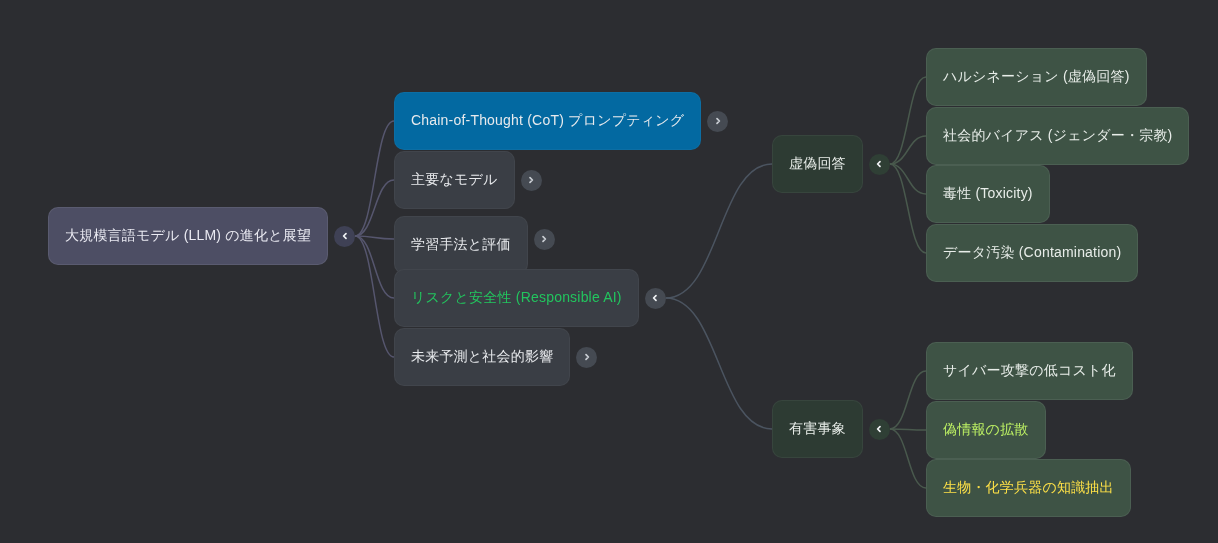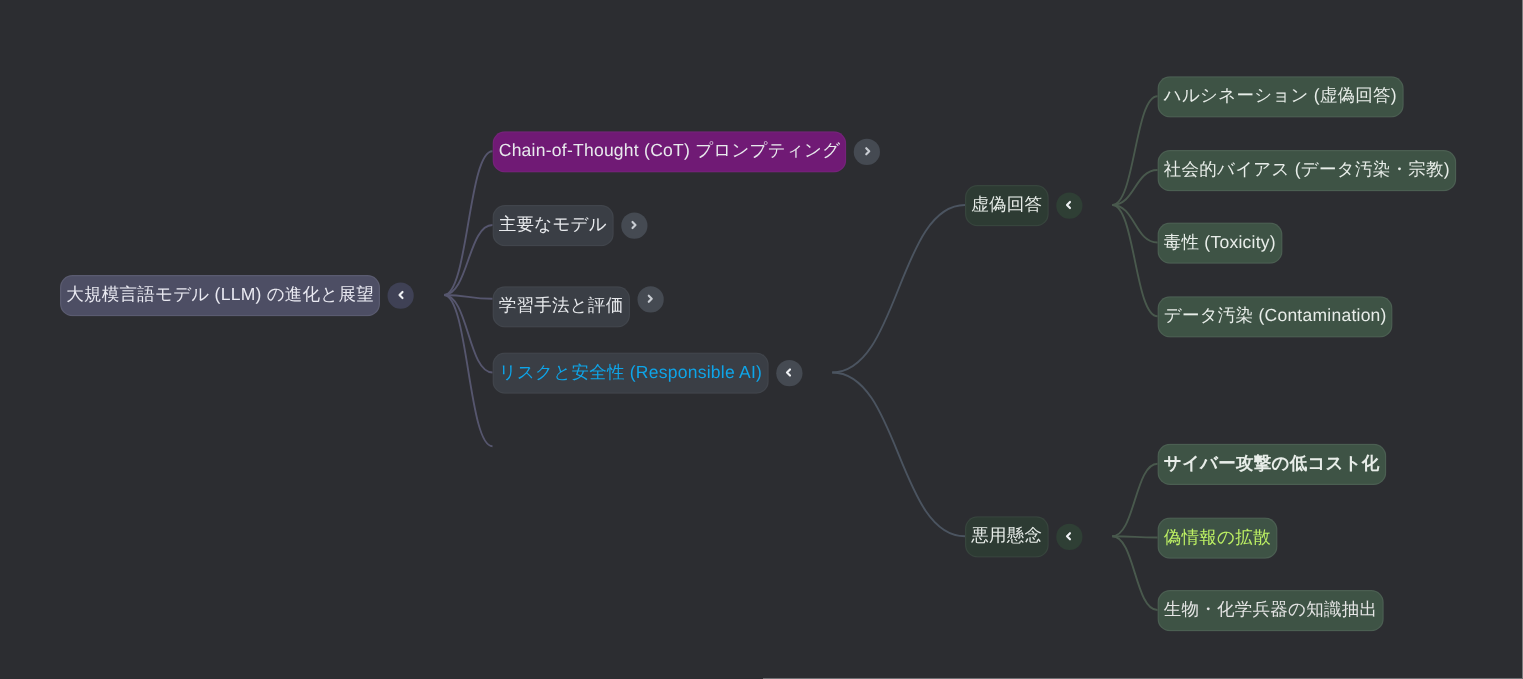--- a/index.html
+++ b/index.html
@@ -22,22 +22,22 @@
   .node-row {
     position: absolute;
     display: flex;
     align-items: center;
     height: 42px;
     z-index: 1;
   }
   .pill {
     display: flex;
     align-items: center;
-    height: 33px;
-    padding: 0 4px;
+    height: 58px;
+    padding: 0 16px;
     border-radius: 10px;
     font-size: 14px;
     letter-spacing: 0.2px;
     white-space: nowrap;
     box-sizing: border-box;
     cursor: pointer;
   }
   .pill.root-pill   { border: 1px solid rgba(255,255,255,0.08); }
   .pill.branch-pill { border: 1px solid rgba(255,255,255,0.04); }
   .pill.sub-pill    { border: 1px solid rgba(255,255,255,0.05); }
@@ -85,21 +85,21 @@
       <span>大規模言語モデル (LLM) の進化と展望</span>
     </div>
     <button class="expander" style="background-color: rgb(63, 65, 85);">
       <svg class="chev left" width="10" height="10" viewBox="0 0 10 10">
         <polyline points="6,2.6 3.6,5 6,7.4" fill="none" stroke="#eef0f3" stroke-width="1.7" stroke-linecap="round" stroke-linejoin="round"></polyline>
       </svg>
     </button>
   </div>
 
   <div class="node-row" style="left:394px; top:100px;">
-    <div class="pill branch-pill" style="background-color: #701a75; color: rgb(232, 234, 237);">
+    <div class="pill branch-pill" style="background-color: #0369a1; color: rgb(232, 234, 237);">
       <span>Chain-of-Thought (CoT) プロンプティング</span>
     </div>
     <button class="expander" style="background-color: rgb(69, 74, 82);">
       <svg class="chev right" width="10" height="10" viewBox="0 0 10 10">
         <polyline points="6,2.6 3.6,5 6,7.4" fill="none" stroke="#c9cdd3" stroke-width="1.7" stroke-linecap="round" stroke-linejoin="round"></polyline>
       </svg>
     </button>
   </div>
 
   <div class="node-row" style="left:394px; top:159px;">
@@ -118,88 +118,98 @@
       <span>学習手法と評価</span>
     </div>
     <button class="expander" style="background-color: rgb(69, 74, 82);">
       <svg class="chev right" width="10" height="10" viewBox="0 0 10 10">
         <polyline points="6,2.6 3.6,5 6,7.4" fill="none" stroke="#c9cdd3" stroke-width="1.7" stroke-linecap="round" stroke-linejoin="round"></polyline>
       </svg>
     </button>
   </div>
 
   <div class="node-row" style="left:394px; top:277px;">
-    <div class="pill branch-pill" style="background-color: rgb(58, 62, 69); color: #0ea5e9;">
+    <div class="pill branch-pill" style="background-color: rgb(58, 62, 69); color: #22c55e;">
       <span>リスクと安全性 (Responsible AI)</span>
     </div>
     <button class="expander" style="background-color: rgb(69, 74, 82);">
       <svg class="chev left" width="10" height="10" viewBox="0 0 10 10">
         <polyline points="6,2.6 3.6,5 6,7.4" fill="none" stroke="#eef0f3" stroke-width="1.7" stroke-linecap="round" stroke-linejoin="round"></polyline>
       </svg>
     </button>
   </div>
 
+  <div class="node-row" style="left:394px; top:336px;">
+    <div class="pill branch-pill" style="background-color: rgb(58, 62, 69); color: rgb(232, 234, 237);">
+      <span>未来予測と社会的影響</span>
+    </div>
+    <button class="expander" style="background-color: rgb(69, 74, 82);">
+      <svg class="chev right" width="10" height="10" viewBox="0 0 10 10">
+        <polyline points="6,2.6 3.6,5 6,7.4" fill="none" stroke="#c9cdd3" stroke-width="1.7" stroke-linecap="round" stroke-linejoin="round"></polyline>
+      </svg>
+    </button>
+  </div>
 
   <div class="node-row" style="left:772px; top:143px;">
     <div class="pill sub-pill" style="background-color: rgb(45, 59, 51); color: rgb(232, 237, 233);">
       <span>虚偽回答</span>
     </div>
     <button class="expander" style="background-color: rgb(47, 63, 53);">
       <svg class="chev left" width="10" height="10" viewBox="0 0 10 10">
         <polyline points="6,2.6 3.6,5 6,7.4" fill="none" stroke="#eef0f3" stroke-width="1.7" stroke-linecap="round" stroke-linejoin="round"></polyline>
       </svg>
     </button>
   </div>
 
   <div class="node-row" style="left:772px; top:408px;">
     <div class="pill sub-pill" style="background-color: rgb(45, 59, 51); color: rgb(232, 237, 233);">
-      <span>悪用懸念</span>
+      <span>有害事象</span>
     </div>
     <button class="expander" style="background-color: rgb(47, 63, 53);">
       <svg class="chev left" width="10" height="10" viewBox="0 0 10 10">
         <polyline points="6,2.6 3.6,5 6,7.4" fill="none" stroke="#eef0f3" stroke-width="1.7" stroke-linecap="round" stroke-linejoin="round"></polyline>
       </svg>
     </button>
   </div>
 
   <div class="node-row" style="left:926px; top:56px;">
     <div class="pill leaf-pill" style="background-color: rgb(62, 83, 69); color: rgb(232, 237, 233);">
       <span>ハルシネーション (虚偽回答)</span>
     </div>
   </div>
 
   <div class="node-row" style="left:926px; top:115px;">
     <div class="pill leaf-pill" style="background-color: rgb(62, 83, 69); color: rgb(232, 237, 233);">
-      <span>社会的バイアス (データ汚染・宗教)</span>
+      <span>社会的バイアス (ジェンダー・宗教)</span>
     </div>
   </div>
 
   <div class="node-row" style="left:926px; top:173px;justify-content:flex-end;">
     <div class="pill leaf-pill" style="background-color: rgb(62, 83, 69); color: rgb(232, 237, 233);">
       <span>毒性 (Toxicity)</span>
     </div>
   </div>
 
   <div class="node-row" style="left:926px; top:232px;">
     <div class="pill leaf-pill" style="background-color: rgb(62, 83, 69); color: rgb(232, 237, 233);">
       <span>データ汚染 (Contamination)</span>
     </div>
   </div>
 
-  <div class="node-row" style="left:926px; top:350px;font-weight:bold;">
+  <div class="node-row" style="left:926px; top:350px;">
     <div class="pill leaf-pill" style="background-color: rgb(62, 83, 69); color: rgb(232, 237, 233);">
       <span>サイバー攻撃の低コスト化</span>
     </div>
   </div>
 
   <div class="node-row" style="left:926px; top:409px;">
     <div class="pill leaf-pill" style="background-color: rgb(62, 83, 69); color: #bef264;">
       <span>偽情報の拡散</span>
     </div>
   </div>
 
   <div class="node-row" style="left:926px; top:467px;">
-    <div class="pill leaf-pill" style="background-color: rgb(62, 83, 69); color: #e5e5e5;">
+    <div class="pill leaf-pill" style="background-color: rgb(62, 83, 69); color: #fde047;">
       <span>生物・化学兵器の知識抽出</span>
     </div>
   </div>
 
 </div>
 
 </body></html>

